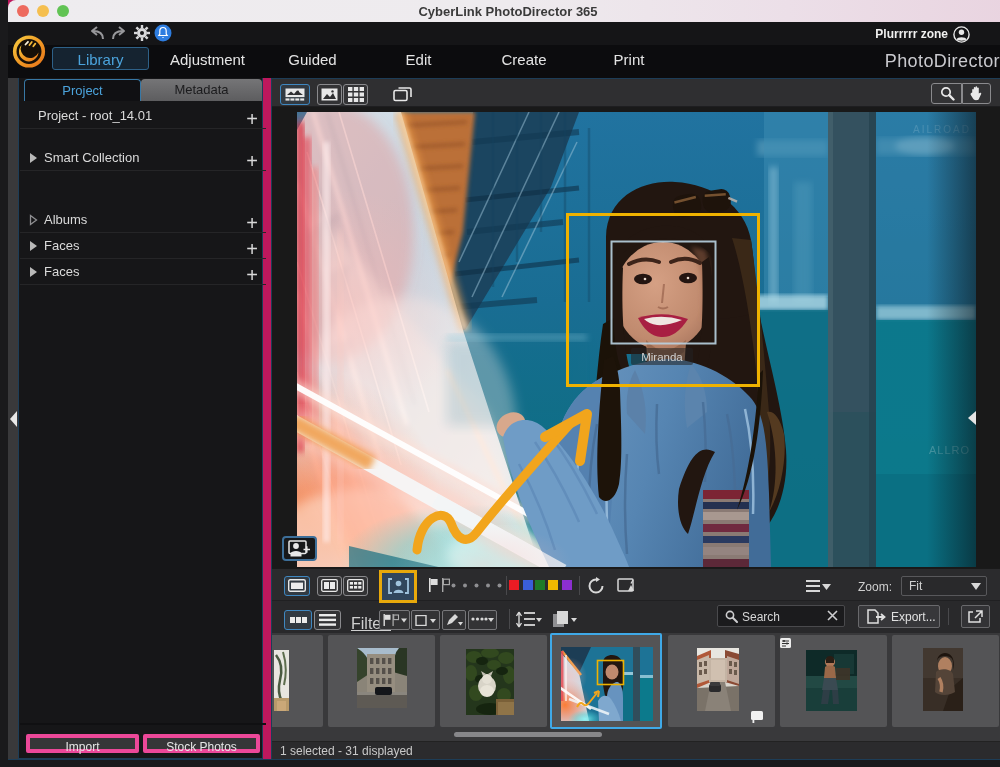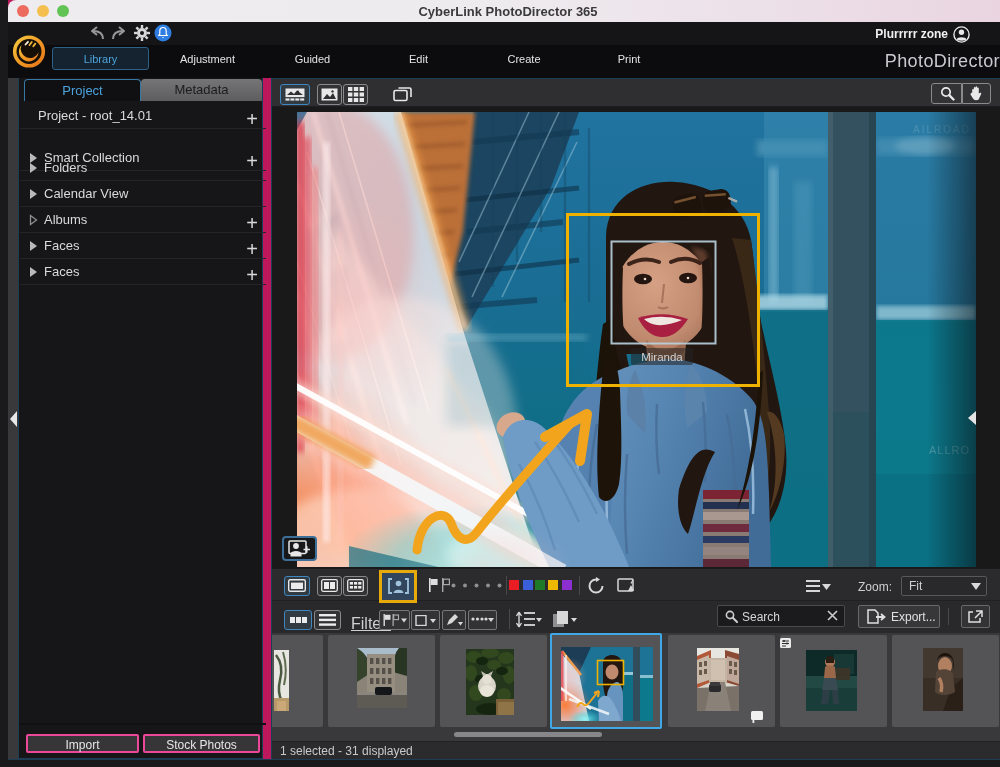--- a/index.html
+++ b/index.html
@@ -5,34 +5,34 @@
 html,body{width:1000px;height:767px;overflow:hidden;background:#1a1a1c;font-family:"Liberation Sans",sans-serif;}
 #win{position:absolute;left:8px;top:0;width:1000px;height:767px;background:#be185d;}
 .abs{position:absolute;}
 
 #titlebar{left:0;top:0;width:1000px;height:22px;background:linear-gradient(90deg,#eeecef 0%,#eeebee 50%,#ecdfe8 78%,#e9d4e0 100%);border-radius:8px 8px 0 0;}
 .tl{width:12px;height:12px;border-radius:50%;top:5px;}
 #title{width:1000px;text-align:center;top:4px;font-size:13px;font-weight:bold;color:#3a3a3a;}
 
 #bar2{left:0;top:22px;width:1000px;height:23px;background:#151517;}
 #menubar{left:0;top:45px;width:1000px;height:33px;background:#0c0c0e;}
-.mtab{top:49px;height:21px;line-height:21px;color:#e4e4e4;font-size:11px;text-align:center;}
+.mtab{top:49px;height:21px;line-height:21px;color:#e4e4e4;font-size:15px;text-align:center;}
 #tab-lib{left:44px;top:47px;width:97px;height:23px;line-height:23px;border:1px solid #2e6188;border-radius:3px;background:#152330;color:#4ba3dc;}
 #pd-logo-text{right:8px;top:51px;font-size:18px;color:#c9c9ce;letter-spacing:0.4px;}
 #plz{right:60px;top:5px;font-size:12px;font-weight:bold;color:#f0f0f0;}
 
 #gutter{left:0;top:78px;width:10px;height:689px;background:#39393b;}
 #sidebar{left:10px;top:78px;width:245px;height:681px;background:#161618;border:1px solid #1d3d57;border-top:none;}
 .stab{top:1px;height:22px;font-size:13px;text-align:center;line-height:22px;border-radius:4px 4px 0 0;}
 #stab-p{left:5px;width:117px;background:#101013;border:1px solid #3878a5;border-bottom:none;color:#4ba3dc;}
 #stab-m{left:122px;width:121px;background:linear-gradient(#757577,#5d5d5f);color:#1b1b1d;}
 .srow{left:1px;width:246px;height:26px;border-bottom:1px solid #252527;color:#dadada;font-size:13px;line-height:26px;}
 .srow .arr{position:absolute;left:10px;top:8px;width:0;height:0;border-left:7px solid #b9b9b9;border-top:5px solid transparent;border-bottom:5px solid transparent;}
 .srow .plus{position:absolute;right:8px;top:3px;font-size:20px;font-weight:normal;color:#d8d8d8;}
-.btn-imp{top:656px;height:19px;background:#363638;border:2px solid #ec4899;border-radius:2px;color:#e6e6e6;font-size:12px;text-align:center;line-height:18px;}
+.btn-imp{top:656px;height:19px;background:#363638;border:4px solid #ec4899;border-radius:2px;color:#e6e6e6;font-size:12px;text-align:center;line-height:18px;}
 
 #main{left:263px;top:78px;width:732px;height:682px;background:#262628;border:1px solid #1d3d57;border-bottom:none;}
 #topbar{left:0;top:0;width:730px;height:28px;background:#2f2f31;border-bottom:1px solid #1e1e20;}
 #photoarea{left:0;top:28px;width:730px;height:461px;background:#191919;}
 #row1{left:0;top:489px;width:730px;height:32px;background:#2b2b2d;border-top:1px solid #1a1a1a;}
 #row2{left:0;top:521px;width:730px;height:33px;background:#29292b;border-top:1px solid #202022;}
 #filmstrip{left:0;top:554px;width:730px;height:108px;background:#39393b;overflow:hidden;}
 .cell{top:2px;width:107px;height:92px;background:#545456;border-radius:2px;}
 #statusbar{left:0;top:662px;width:730px;height:19px;background:#2b2b2d;color:#c9c9c9;font-size:12px;line-height:19px;border-top:1px solid #222;}
 #botline{left:0;top:759px;width:1000px;height:1px;background:#1d3d57;}
@@ -137,22 +137,20 @@
   <div id="gutter" class="abs"></div>
   <svg class="ic" style="left:1px;top:410px;" width="9" height="18" viewBox="0 0 9 18">
       <path d="M8,1 L1,9 L8,17 Z" fill="#e8e8e8"></path>
     </svg>
 
   <div id="sidebar" class="abs">
     <div class="abs stab" id="stab-p">Project</div>
     <div class="abs stab" id="stab-m">Metadata</div>
     <div class="abs srow" style="top:25px;"><span style="margin-left:18px;">Project - root_14.01</span><span class="plus">+</span></div>
     <div class="abs srow" style="top:51px;margin-top:16px;"><span class="arr"></span><span style="margin-left:24px;">Smart Collection</span><span class="plus">+</span></div>
-    <div class="abs srow" style="top:77px;"><span class="arr"></span><span style="margin-left:24px;">Folders</span></div>
-    <div class="abs srow" style="top:103px;"><span class="arr"></span><span style="margin-left:24px;">Calendar View</span></div>
     <div class="abs srow" style="top:129px;"><svg style="position:absolute;left:9px;top:7px;" width="9" height="12" viewBox="0 0 9 12">
           <path d="M1.5,1.5 L7.5,6 L1.5,10.5 Z" fill="none" stroke="#8f8f92" stroke-width="1.3"></path>
         </svg><span style="margin-left:24px;">Albums</span><span class="plus">+</span></div>
     <div class="abs srow" style="top:155px;"><span class="arr"></span><span style="margin-left:24px;">Faces</span><span class="plus">+</span></div>
     <div class="abs srow" style="top:181px;"><span class="arr"></span><span style="margin-left:24px;">Faces</span><span class="plus">+</span></div>
     <div class="abs" style="left:1px;top:645px;width:246px;height:2px;background:#101012;"></div>
     <div class="abs btn-imp" style="left:7px;width:113px;">Import</div>
     <div class="abs btn-imp" style="left:124px;width:117px;">Stock Photos</div>
   </div>
 

